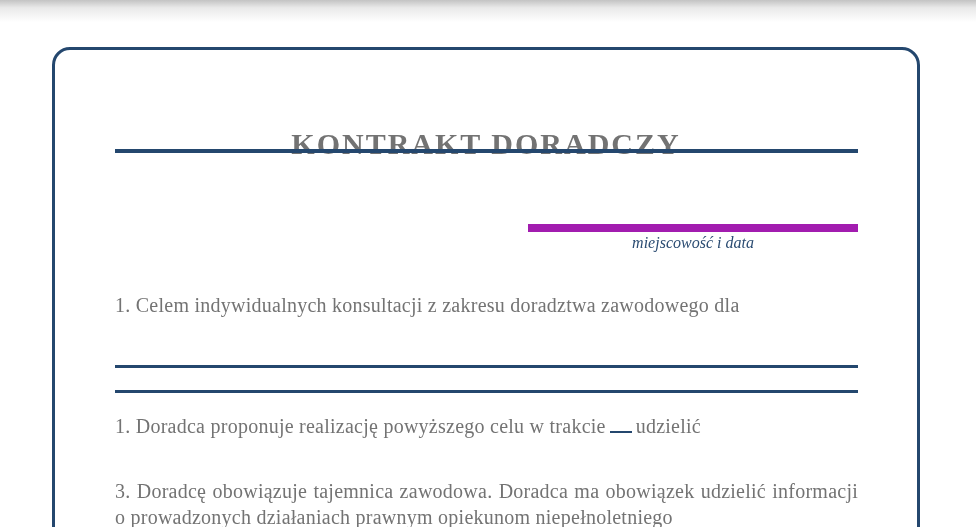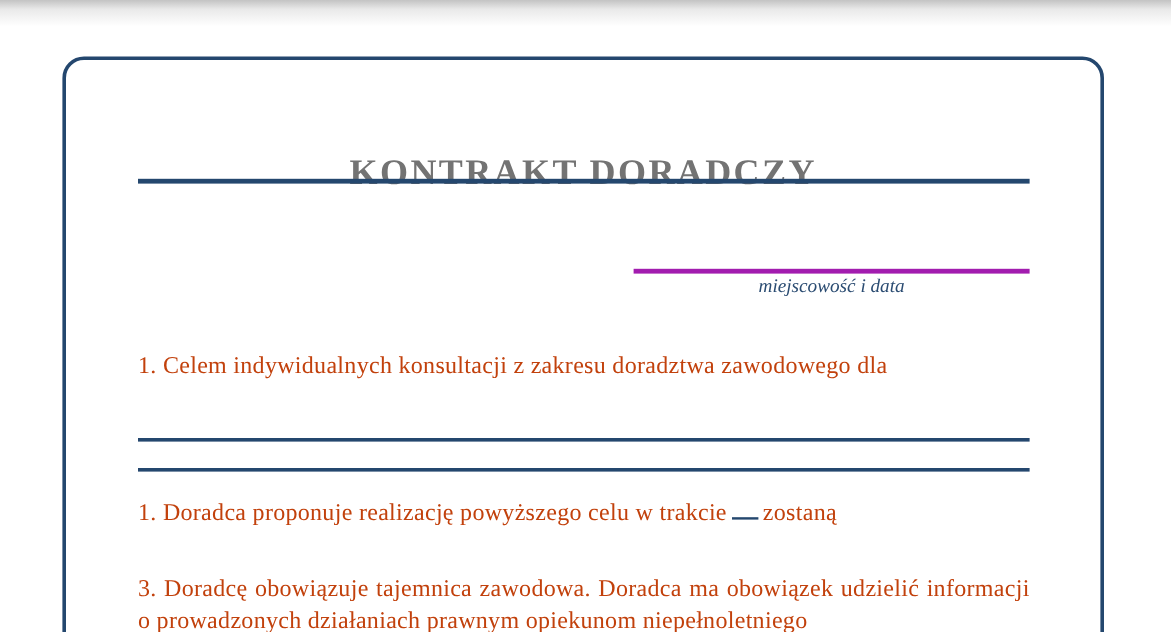--- a/index.html
+++ b/index.html
@@ -50,38 +50,38 @@
     left: 60px;
     width: 743px;
     height: 4px;
     background: #24476e;
   }
   .date-block {
     position: absolute;
     top: 174px;
     left: 473px;
     width: 330px;
-    border-top: 4px solid #a21caf;
+    border-top: 8px solid #a21caf;
   }
   .date-label {
     display: block;
     text-align: center;
     font-style: italic;
     font-size: 16px;
     padding-top: 2px;
     color: #2b4c72;
   }
   .para {
     position: absolute;
     left: 60px;
     width: 743px;
     font-size: 20px;
     line-height: 26px;
     letter-spacing: 0.25px;
-    color: #c2410c;
+    color: #737373;
     white-space: nowrap;
   }
   .para.wrap { white-space: normal; }
   .p1-l1 { top: 242px; }
   .p1-l2 { top: 268px; }
   .blank-long {
     display: inline-block;
     width: 559px;
     height: 19px;
     border-bottom: 2.5px solid #24476e;
@@ -125,18 +125,18 @@
   <div class="date-block">
     <span class="date-label">miejscowość i data</span>
   </div>
 
   <div class="para p1-l1">1. Celem indywidualnych konsultacji z zakresu doradztwa zawodowego dla</div>
 
 
   <div class="answer-line ans-1"></div>
   <div class="answer-line ans-2"></div>
 
-  <div class="para wrap p2"><span>1. Doradca proponuje realizację powyższego celu w trakcie</span><span class="blank-short"></span><span>zostaną</span><br>
+  <div class="para wrap p2"><span>1. Doradca proponuje realizację powyższego celu w trakcie</span><span class="blank-short"></span><span>udzielić</span><br>
     </div>
 
   <div class="para wrap p3">3. Doradcę obowiązuje tajemnica zawodowa. Doradca ma obowiązek udzielić informacji o prowadzonych działaniach prawnym opiekunom niepełnoletniego</div>
 
 </div>
 
 </body></html>

